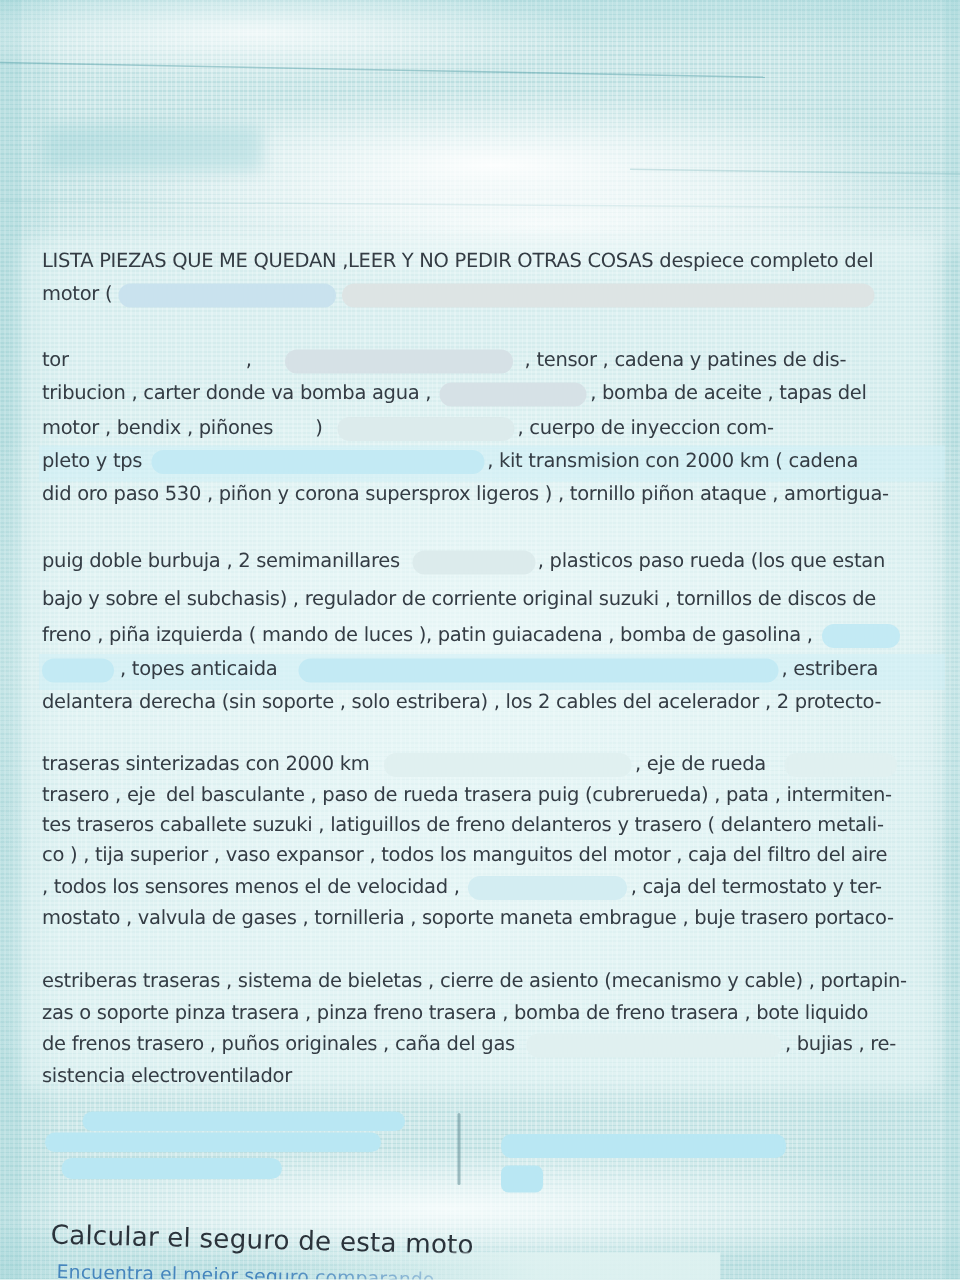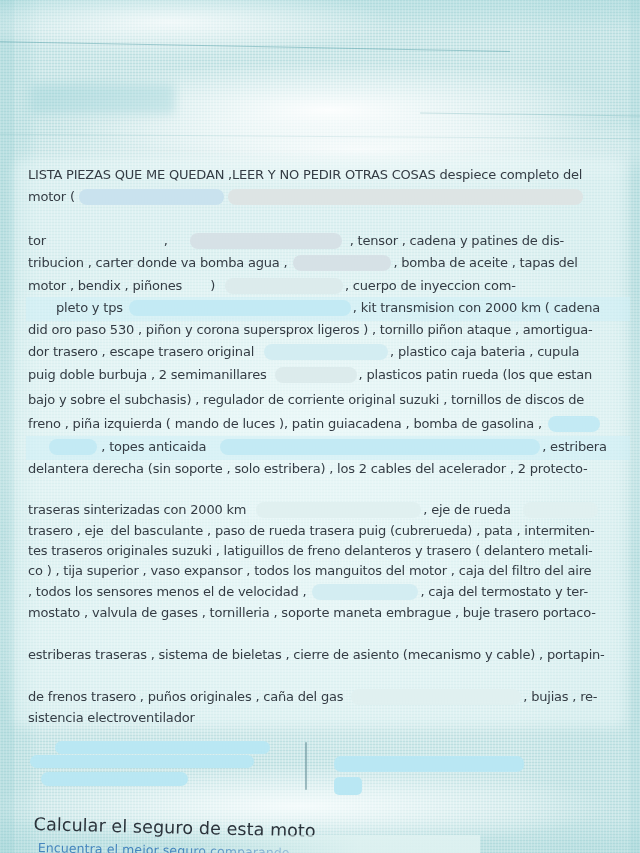--- a/index.html
+++ b/index.html
@@ -49,21 +49,21 @@
   .scanline.l3{left:-5px;top:136px;width:660px;transform:rotate(.4deg);opacity:.3;}
 
   
   #text-block{position:absolute;left:0;top:0;width:640px;height:853px;}
   .line{
     position:absolute;left:28px;width:600px;height:20px;
     white-space:nowrap;
     font-size:13px;letter-spacing:-0.2px;
     color:#343c44;
   }
-  .line.band{box-shadow:0 0 0 2px rgba(205,238,245,.55);background:rgba(205,238,245,.55);text-align:center;}
+  .line.band{box-shadow:0 0 0 2px rgba(205,238,245,.55);background:rgba(205,238,245,.55);}
   .seg-t{display:inline-block;vertical-align:top;line-height:18px;}
   .seg-s{display:inline-block;vertical-align:top;height:1px;}
   .seg-b{display:inline-block;vertical-align:top;height:16px;margin-top:1px;border-radius:8px;}
 
   
   .blk{position:absolute;border-radius:7px;}
 
   
   .footer-title{
     position:absolute;left:34px;top:814px;
@@ -96,33 +96,33 @@
   <div class="scanline l3"></div>
 
   <div id="text-block">
       <div class="line" style="top: 166px;"><span class="seg-t">LISTA PIEZAS QUE ME QUEDAN ,LEER Y NO PEDIR OTRAS COSAS despiece completo del</span></div>
       <div class="line" style="top: 188px;"><span class="seg-t">motor (</span><span class="seg-s" style="width: 4px;"></span><span class="seg-b" style="width: 145px; background: rgb(201, 226, 238);"></span><span class="seg-s" style="width: 4px;"></span><span class="seg-b" style="width: 355px; background: rgb(221, 228, 228);"></span></div>
       <div class="line" style="top: 232px;"><span class="seg-t">tor</span><span class="seg-s" style="width: 118px;"></span><span class="seg-t">,</span><span class="seg-s" style="width: 22px;"></span><span class="seg-b" style="width: 152px; background: rgb(214, 225, 230);"></span><span class="seg-s" style="width: 8px;"></span><span class="seg-t">, tensor , cadena y patines de dis-</span></div>
       <div class="line" style="top: 254px;"><span class="seg-t">tribucion , carter donde va bomba agua ,</span><span class="seg-s" style="width: 6px;"></span><span class="seg-b" style="width: 98px; background: rgb(214, 225, 230);"></span><span class="seg-s" style="width: 2px;"></span><span class="seg-t">, bomba de aceite , tapas del</span></div>
       <div class="line" style="top: 277px;"><span class="seg-t">motor , bendix , piñones</span><span class="seg-s" style="width: 28px;"></span><span class="seg-t">)</span><span class="seg-s" style="width: 10px;"></span><span class="seg-b" style="width: 118px; background: rgb(220, 235, 236);"></span><span class="seg-s" style="width: 2px;"></span><span class="seg-t">, cuerpo de inyeccion com-</span></div>
       <div class="line band" style="top: 299px;"><span class="seg-t">pleto y tps</span><span class="seg-s" style="width: 6px;"></span><span class="seg-b" style="width: 222px; background: rgb(195, 234, 244);"></span><span class="seg-s" style="width: 2px;"></span><span class="seg-t">, kit transmision con 2000 km ( cadena</span></div>
       <div class="line" style="top: 321px;"><span class="seg-t">did oro paso 530 , piñon y corona supersprox ligeros ) , tornillo piñon ataque , amortigua-</span></div>
-      <div class="line" style="top: 343px;"><span class="seg-t">dor trasero , escape trasero original</span><span class="seg-s" style="width: 10px;"></span><span class="seg-b" style="width: 124px; background: rgb(211, 237, 242);"></span><span class="seg-s" style="width: 2px;"></span><span class="seg-t">, plastico caja bateria , cupula</span></div>
-      <div class="line" style="top: 366px;"><span class="seg-t">puig doble burbuja , 2 semimanillares</span><span class="seg-s" style="width: 8px;"></span><span class="seg-b" style="width: 82px; background: rgb(220, 235, 236);"></span><span class="seg-s" style="width: 2px;"></span><span class="seg-t">, plasticos patin rueda (los que estan</span></div>
+      <div class="line" style="top: 366px;"><span class="seg-t">puig doble burbuja , 2 semimanillares</span><span class="seg-s" style="width: 8px;"></span><span class="seg-b" style="width: 82px; background: rgb(220, 235, 236);"></span><span class="seg-s" style="width: 2px;"></span><span class="seg-t">, plasticos paso rueda (los que estan</span></div>
       <div class="line" style="top: 415px;"><span class="seg-t">freno , piña izquierda ( mando de luces ), patin guiacadena , bomba de gasolina ,</span><span class="seg-s" style="width: 6px;"></span><span class="seg-b" style="width: 52px; background: rgb(195, 234, 244);"></span></div>
       <div class="line" style="top: 391px;"><span class="seg-t">bajo y sobre el subchasis) , regulador de corriente original suzuki , tornillos de discos de</span></div>
       <div class="line band" style="top: 438px;"><span class="seg-b" style="width: 48px; background: rgb(195, 234, 244);"></span><span class="seg-s" style="width: 4px;"></span><span class="seg-t">, topes anticaida</span><span class="seg-s" style="width: 14px;"></span><span class="seg-b" style="width: 320px; background: rgb(195, 234, 244);"></span><span class="seg-s" style="width: 2px;"></span><span class="seg-t">, estribera</span></div>
       <div class="line" style="top: 460px;"><span class="seg-t">delantera derecha (sin soporte , solo estribera) , los 2 cables del acelerador , 2 protecto-</span></div>
       <div class="line" style="top: 501px;"><span class="seg-t">traseras sinterizadas con 2000 km</span><span class="seg-s" style="width: 10px;"></span><span class="seg-b" style="width: 165px; background: rgb(224, 240, 240);"></span><span class="seg-s" style="width: 2px;"></span><span class="seg-t">, eje de rueda</span><span class="seg-s" style="width: 12px;"></span><span class="seg-b" style="width: 75px; background: rgb(224, 240, 240);"></span></div>
       <div class="line" style="top: 522px;"><span class="seg-t">trasero , eje</span><span class="seg-s" style="width: 7px;"></span><span class="seg-t">del basculante , paso de rueda trasera puig (cubrerueda) , pata , intermiten-</span></div>
-      <div class="line" style="top: 542px;"><span class="seg-t">tes traseros originales suzuki , latiguillos de freno delanteros y trasero ( delantero metali-</span></div>
+      <div class="line" style="top: 542px;"><span class="seg-t">tes traseros caballete suzuki , latiguillos de freno delanteros y trasero ( delantero metali-</span></div>
       <div class="line" style="top: 562px;"><span class="seg-t">co ) , tija superior , vaso expansor , todos los manguitos del motor , caja del filtro del aire</span></div>
       <div class="line" style="top: 583px;"><span class="seg-t">, todos los sensores menos el de velocidad ,</span><span class="seg-s" style="width: 6px;"></span><span class="seg-b" style="width: 106px; background: rgb(211, 237, 242);"></span><span class="seg-s" style="width: 2px;"></span><span class="seg-t">, caja del termostato y ter-</span></div>
       <div class="line" style="top: 604px;"><span class="seg-t">mostato , valvula de gases , tornilleria , soporte maneta embrague , buje trasero portaco-</span></div>
       <div class="line" style="top: 646px;"><span class="seg-t">estriberas traseras , sistema de bieletas , cierre de asiento (mecanismo y cable) , portapin-</span></div>
+      <div class="line" style="top: 667px;"><span class="seg-t">zas o soporte pinza trasera , pinza freno trasera , bomba de freno trasera , bote liquido</span></div>
       <div class="line" style="top: 688px;"><span class="seg-t">de frenos trasero , puños originales , caña del gas</span><span class="seg-s" style="width: 8px;"></span><span class="seg-b" style="width: 170px; background: rgb(224, 240, 240);"></span><span class="seg-s" style="width: 2px;"></span><span class="seg-t">, bujias , re-</span></div>
       <div class="line" style="top: 709px;"><span class="seg-t">sistencia electroventilador</span></div>
     </div>
 
   <div id="bottom-redactions">
       <div class="blk" style="left: 55px; top: 741px; width: 215px; height: 13px; background: rgb(185, 231, 243);"></div>
       <div class="blk" style="left: 30px; top: 755px; width: 224px; height: 13px; background: rgb(185, 231, 243);"></div>
       <div class="blk" style="left: 41px; top: 772px; width: 147px; height: 14px; background: rgb(185, 231, 243);"></div>
       <div class="blk" style="left: 305px; top: 742px; width: 2px; height: 48px; background: rgba(96, 138, 148, 0.55); border-radius: 1px;"></div>
       <div class="blk" style="left: 334px; top: 756px; width: 190px; height: 16px; background: rgb(185, 231, 243);"></div>

